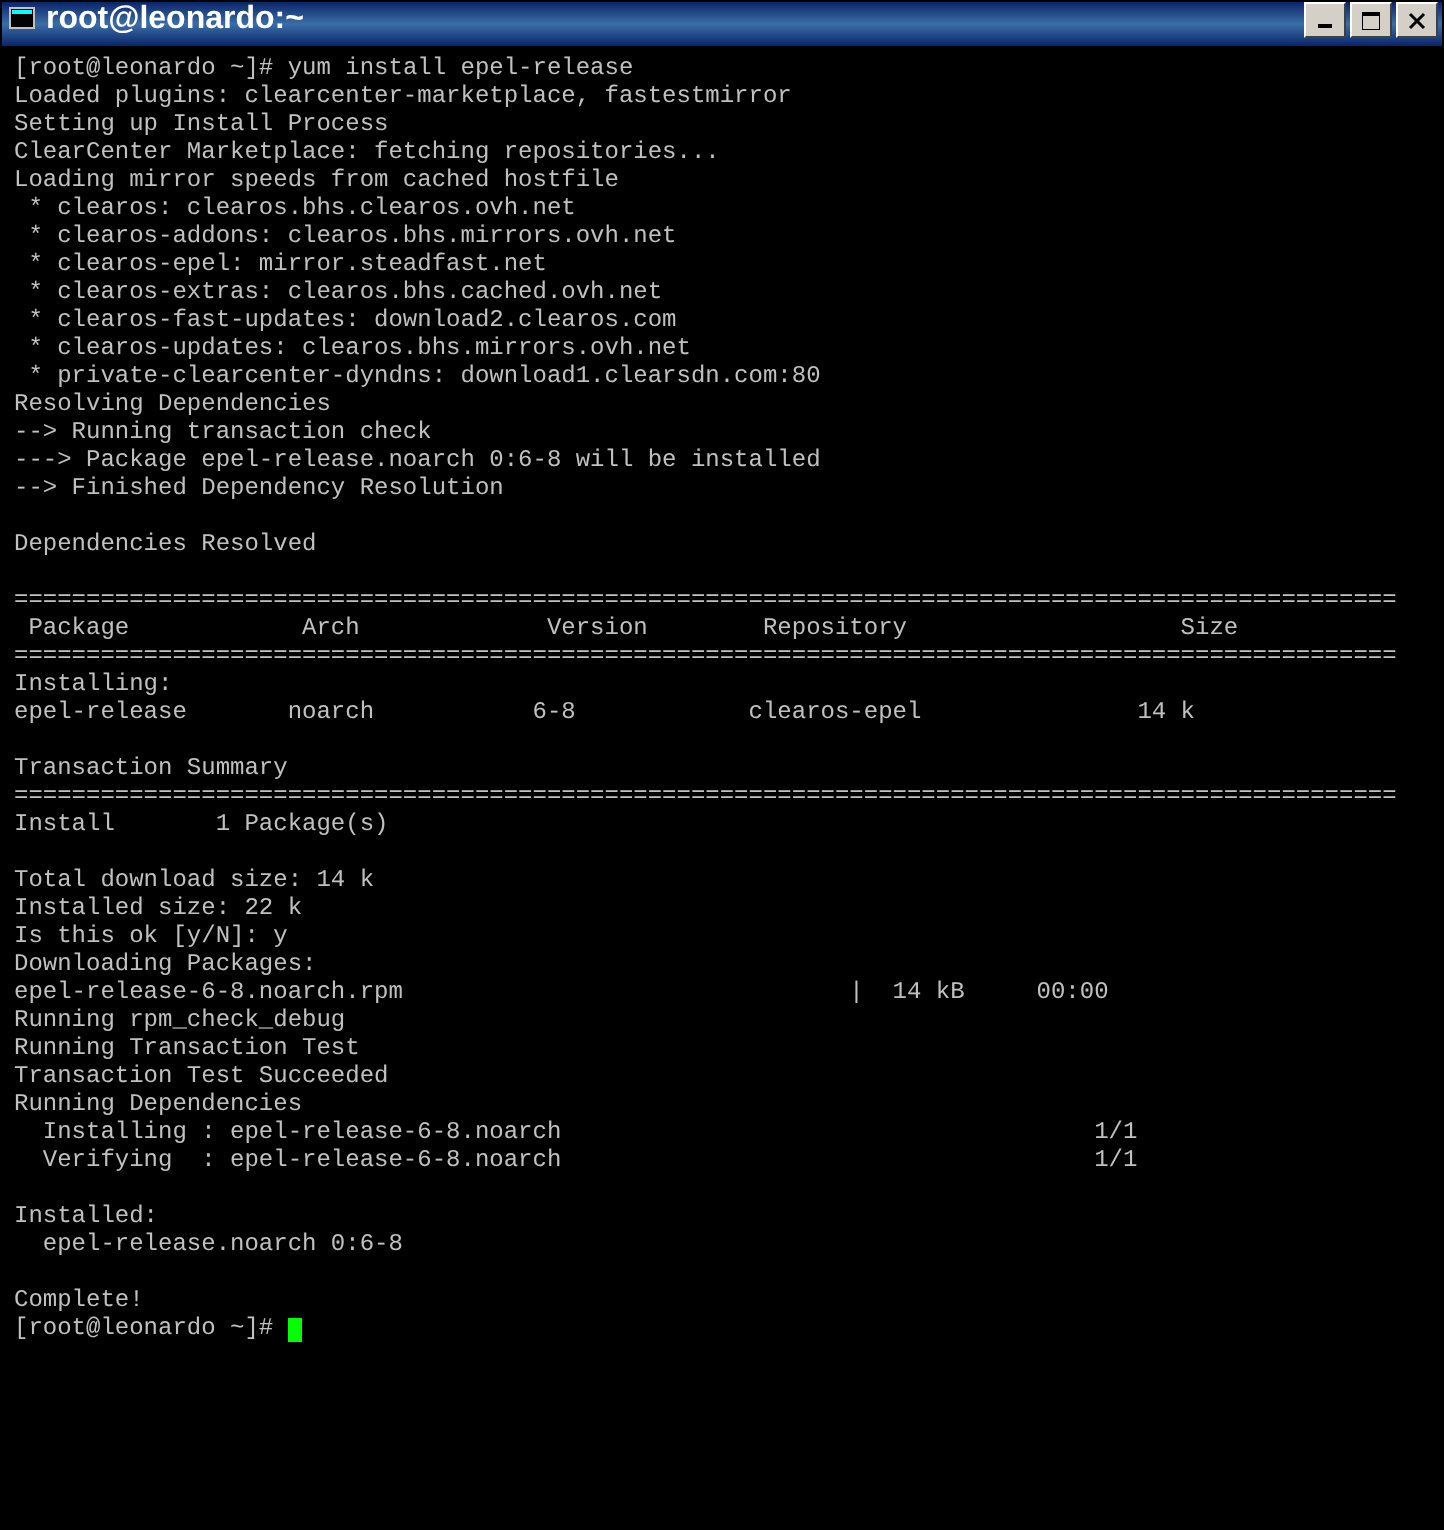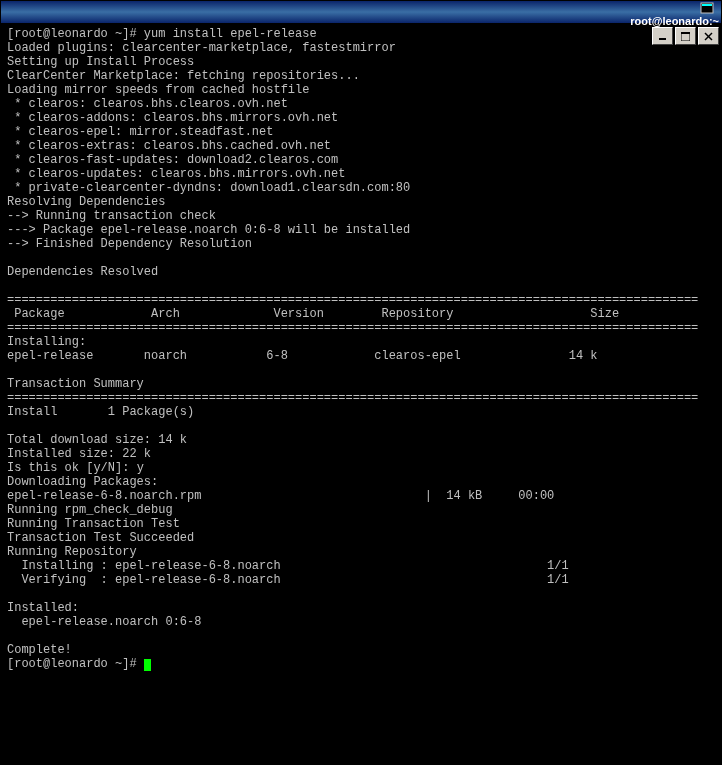--- a/index.html
+++ b/index.html
@@ -17,26 +17,25 @@
     .window {
       width: 722px;
       height: 765px;
       background: #000;
       border: 1px solid #000;
     }
     .titlebar {
       height: 22px;
       background: linear-gradient(to bottom, #0a246a 0%, #3a6ea5 50%, #0a246a 100%);
       display: flex;
-      align-items: flex-end;
+      align-items: flex-start;
       padding: 0 2px;
       color: #fff;
       font-family: Tahoma, sans-serif;
-      font-size: 11px;
-      flex-direction: column;
+      font-size: 16px;
     }
     .titlebar-icon {
       width: 16px;
       height: 16px;
       margin-right: 4px;
       display: flex;
       align-items: center;
       justify-content: center;
     }
     .titlebar-text {
@@ -144,21 +143,21 @@
 <span>Install       1 Package(s)</span>
 
 <span>Total download size: 14 k</span>
 <span>Installed size: 22 k</span>
 <span>Is this ok [y/N]: </span><span>y</span>
 <span>Downloading Packages:</span>
 <span>epel-release-6-8.noarch.rpm                               |  14 kB     00:00</span>
 <span>Running rpm_check_debug</span>
 <span>Running Transaction Test</span>
 <span>Transaction Test Succeeded</span>
-<span>Running Repository</span>
+<span>Running Dependencies</span>
 <span>  Installing : epel-release-6-8.noarch                                     1/1</span>
 <span>  Verifying  : epel-release-6-8.noarch                                     1/1</span>
 
 <span>Installed:</span>
 <span>  epel-release.noarch 0:6-8</span>
 
 <span>Complete!</span>
 <span>[root@leonardo ~]# </span><span class="cursor"></span></div>
 </div>
 

